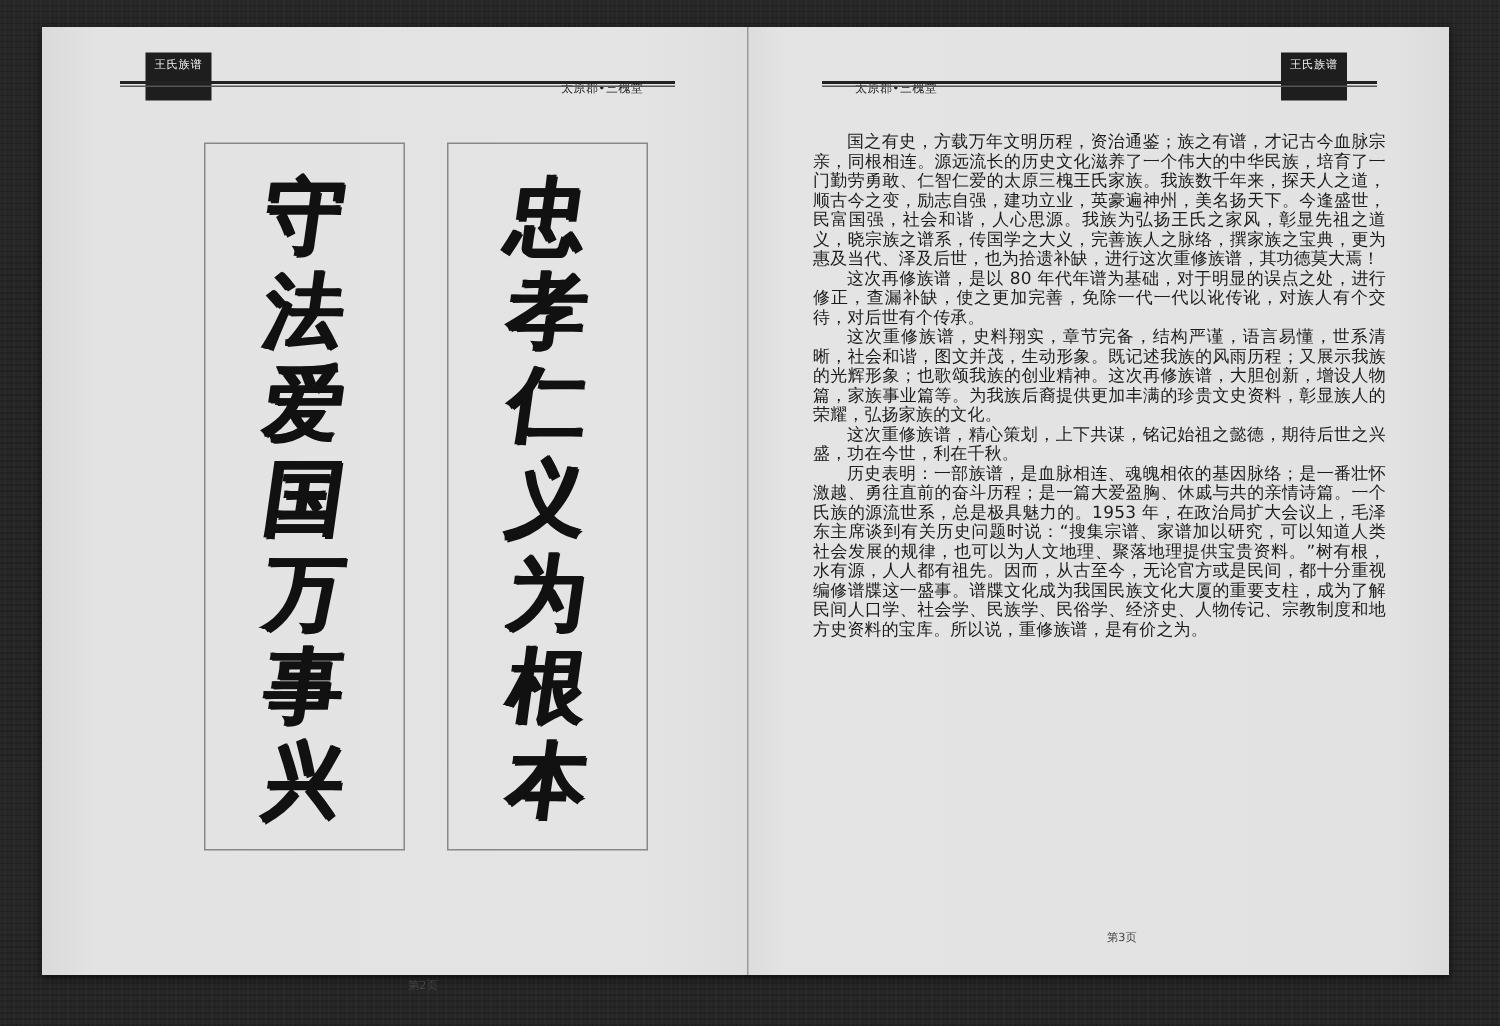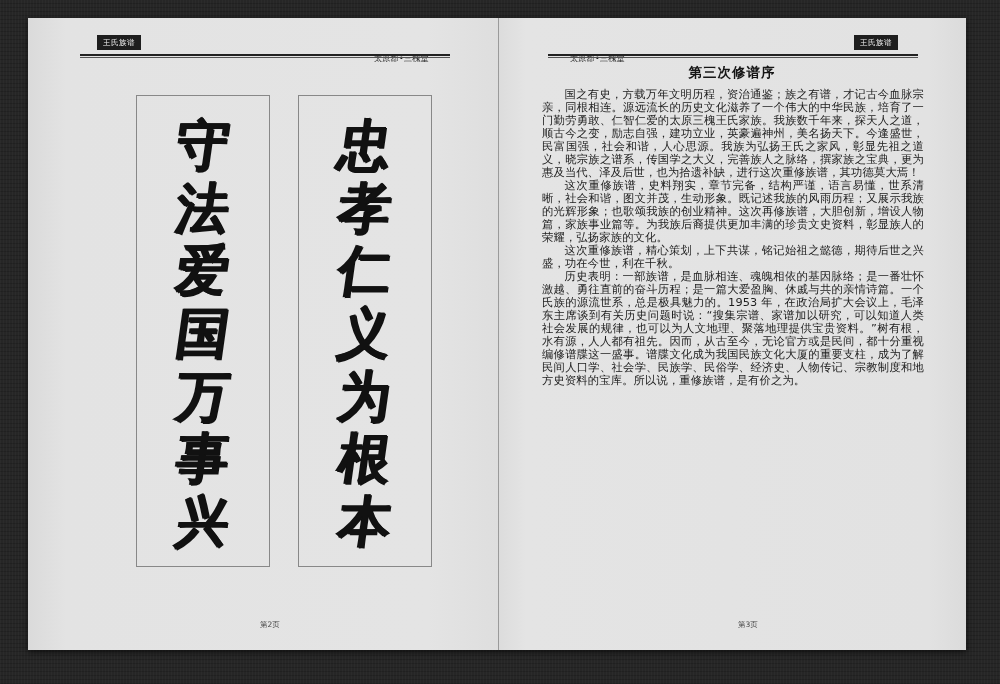--- a/index.html
+++ b/index.html
@@ -21,21 +21,21 @@
     position:relative; height:100%;
     background: linear-gradient(180deg, #e4e4e4 0%, #e0e0e0 60%, #dcdcdc 100%);
   }
   .page.left { width:470px; background: linear-gradient(90deg, #dadada 0%, #e3e3e3 8%, #e4e4e4 85%, #dedede 100%); }
   .page.right { width:468px; background: linear-gradient(90deg, #dcdcdc 0%, #e4e4e4 6%, #e2e2e2 92%, #dbdbdb 100%); }
   .spine {
     position:absolute; left:470px; top:0; width:1px; height:100%;
     background:#9a9a9a; z-index:2;
   }
   .tab {
-    position:absolute; top:17px; height:15px; padding:0 6px;
+    position:absolute; top:17px; height:32px; padding:0 6px;
     background:#1e1e1e; color:#f0f0f0; font-size:7.5px; line-height:15px;
     letter-spacing:0.5px;
   }
   .hdr-text {
     position:absolute; top:19px; font-size:8px; color:#222; letter-spacing:0.3px;margin-top:16px;
   }
   .rule {
     position:absolute; top:36px; height:4px;
     border-top:2px solid #222; border-bottom:1px solid #555;
   }
@@ -90,34 +90,34 @@
     <div class="couplet" style="left:270px;">
       <span class="ch">忠</span>
       <span class="ch">孝</span>
       <span class="ch">仁</span>
       <span class="ch">义</span>
       <span class="ch">为</span>
       <span class="ch">根</span>
       <span class="ch">本</span>
     </div>
 
-    <div class="page-num" style="left:232px;">第2页</div>
+    <div class="page-num" style="left:244px;margin-top:32px;">第2页</div>
   </div>
 
   <div class="spine"></div>
 
   <div class="page right">
     <div class="hdr-text" style="left:72px;">太原郡•三槐堂</div>
     <div class="tab" style="left:356px;">王氏族谱</div>
     <div class="rule" style="left:50px; width:370px;"></div>
 
-    <div class="title">第三次修谱序</div>
 
     <div class="body-text">
       <p>国之有史，方载万年文明历程，资治通鉴；族之有谱，才记古今血脉宗亲，同根相连。源远流长的历史文化滋养了一个伟大的中华民族，培育了一门勤劳勇敢、仁智仁爱的太原三槐王氏家族。我族数千年来，探天人之道，顺古今之变，励志自强，建功立业，英豪遍神州，美名扬天下。今逢盛世，民富国强，社会和谐，人心思源。我族为弘扬王氏之家风，彰显先祖之道义，晓宗族之谱系，传国学之大义，完善族人之脉络，撰家族之宝典，更为惠及当代、泽及后世，也为拾遗补缺，进行这次重修族谱，其功德莫大焉！</p>
+      <p>这次再修族谱，是以 80 年代年谱为基础，对于明显的误点之处，进行修正，查漏补缺，使之更加完善，免除一代一代以讹传讹，对族人有个交待，对后世有个传承。</p>
       <p>这次重修族谱，史料翔实，章节完备，结构严谨，语言易懂，世系清晰，社会和谐，图文并茂，生动形象。既记述我族的风雨历程；又展示我族的光辉形象；也歌颂我族的创业精神。这次再修族谱，大胆创新，增设人物篇，家族事业篇等。为我族后裔提供更加丰满的珍贵文史资料，彰显族人的荣耀，弘扬家族的文化。</p>
       <p>这次重修族谱，精心策划，上下共谋，铭记始祖之懿德，期待后世之兴盛，功在今世，利在千秋。</p>
       <p>历史表明：一部族谱，是血脉相连、魂魄相依的基因脉络；是一番壮怀激越、勇往直前的奋斗历程；是一篇大爱盈胸、休戚与共的亲情诗篇。一个氏族的源流世系，总是极具魅力的。1953 年，在政治局扩大会议上，毛泽东主席谈到有关历史问题时说：“搜集宗谱、家谱加以研究，可以知道人类社会发展的规律，也可以为人文地理、聚落地理提供宝贵资料。”树有根，水有源，人人都有祖先。因而，从古至今，无论官方或是民间，都十分重视编修谱牒这一盛事。谱牒文化成为我国民族文化大厦的重要支柱，成为了解民间人口学、社会学、民族学、民俗学、经济史、人物传记、宗教制度和地方史资料的宝库。所以说，重修族谱，是有价之为。</p>
     </div>
 
     <div class="page-num" style="left:240px;">第3页</div>
   </div>
 </div>
 
 </body></html>

